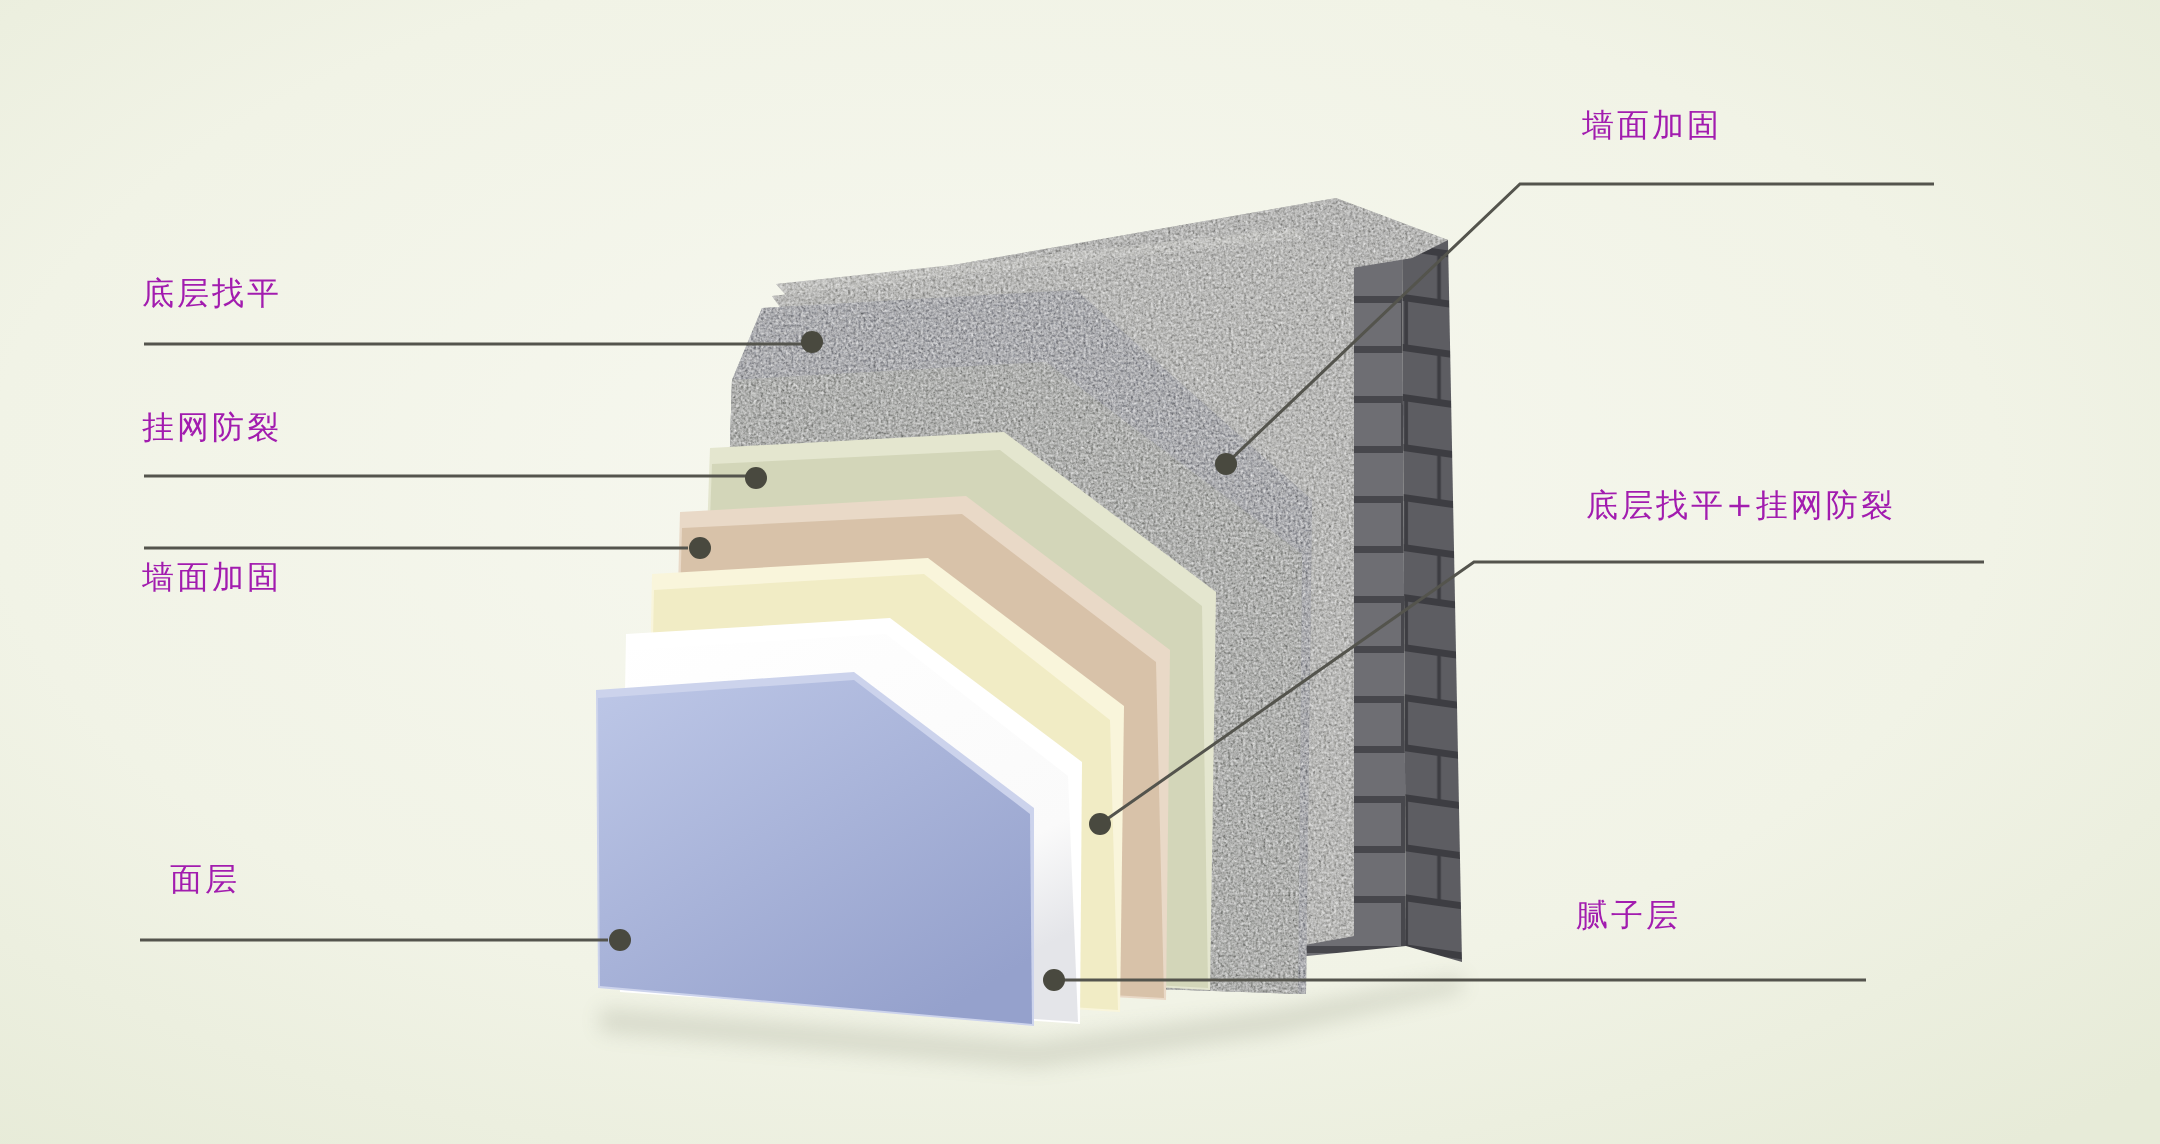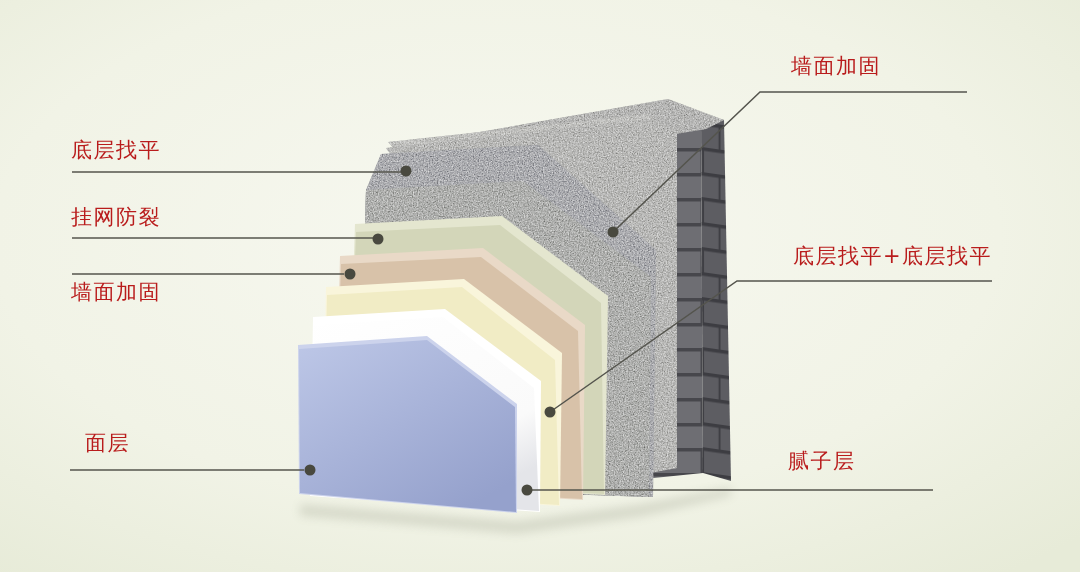--- a/index.html
+++ b/index.html
@@ -5,23 +5,23 @@
   html,body{margin:0;padding:0;background:#ffffff;}
   .stage{
     position:relative;
     width:1080px;height:572px;
     overflow:hidden;
     font-family:"DejaVu Sans",sans-serif;
   }
   .stage svg{position:absolute;left:0;top:0;}
   .lbl{
     position:absolute;
-    font-size:21px;
+    font-size:16px;
     letter-spacing:1.5px;
-    color:#b91c1c;
+    color:#a21caf;
     white-space:nowrap;
     line-height:1.15;
   }
 </style>
 </head>
 <body>
 
 <div class="stage">
 
   <svg width="1080" height="572" viewBox="0 0 1080 572">
@@ -144,16 +144,16 @@
   <div class="lbl" style="left:71px;top:138px">底层找平</div>
 
   <div class="lbl" style="left:71px;top:205px">挂网防裂</div>
 
   <div class="lbl" style="left:71px;top:280px">墙面加固</div>
 
   <div class="lbl" style="left:85px;top:431px">面层</div>
 
   <div class="lbl" style="left:791px;top:54px">墙面加固</div>
 
-  <div class="lbl" style="left:793px;top:244px">底层找平+底层找平</div>
+  <div class="lbl" style="left:793px;top:244px">底层找平+挂网防裂</div>
 
   <div class="lbl" style="left:788px;top:449px">腻子层</div>
 </div>
 
 </body></html>

